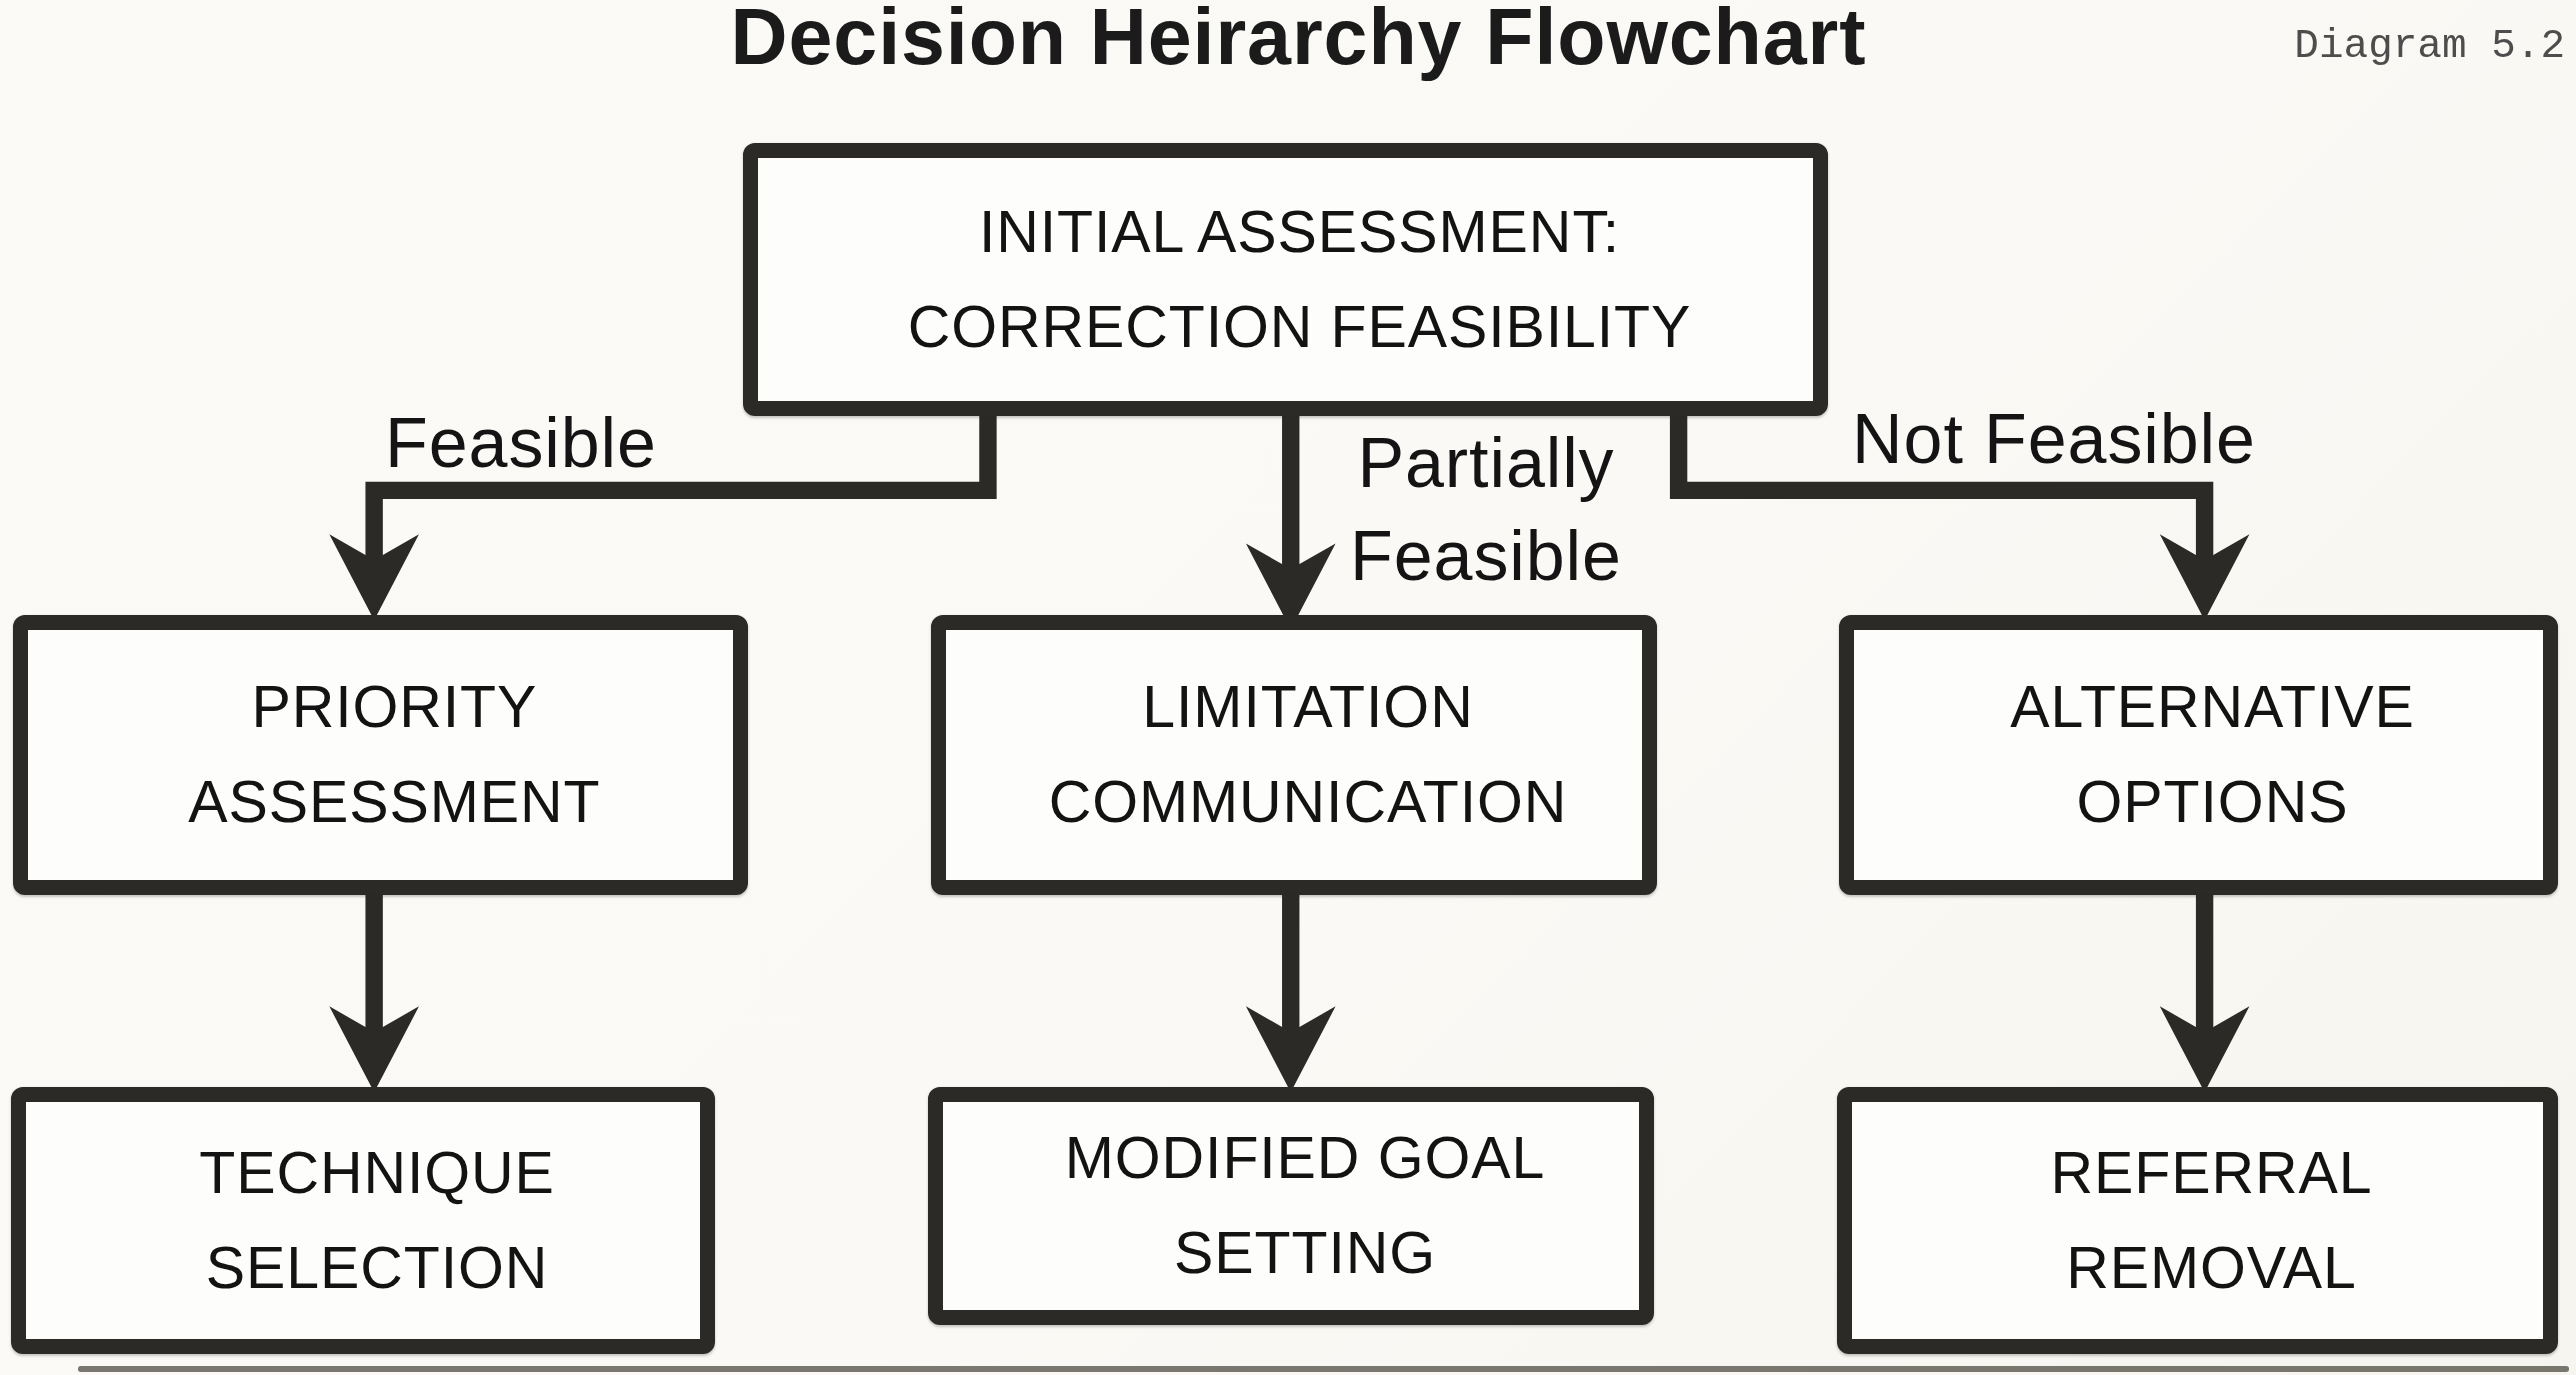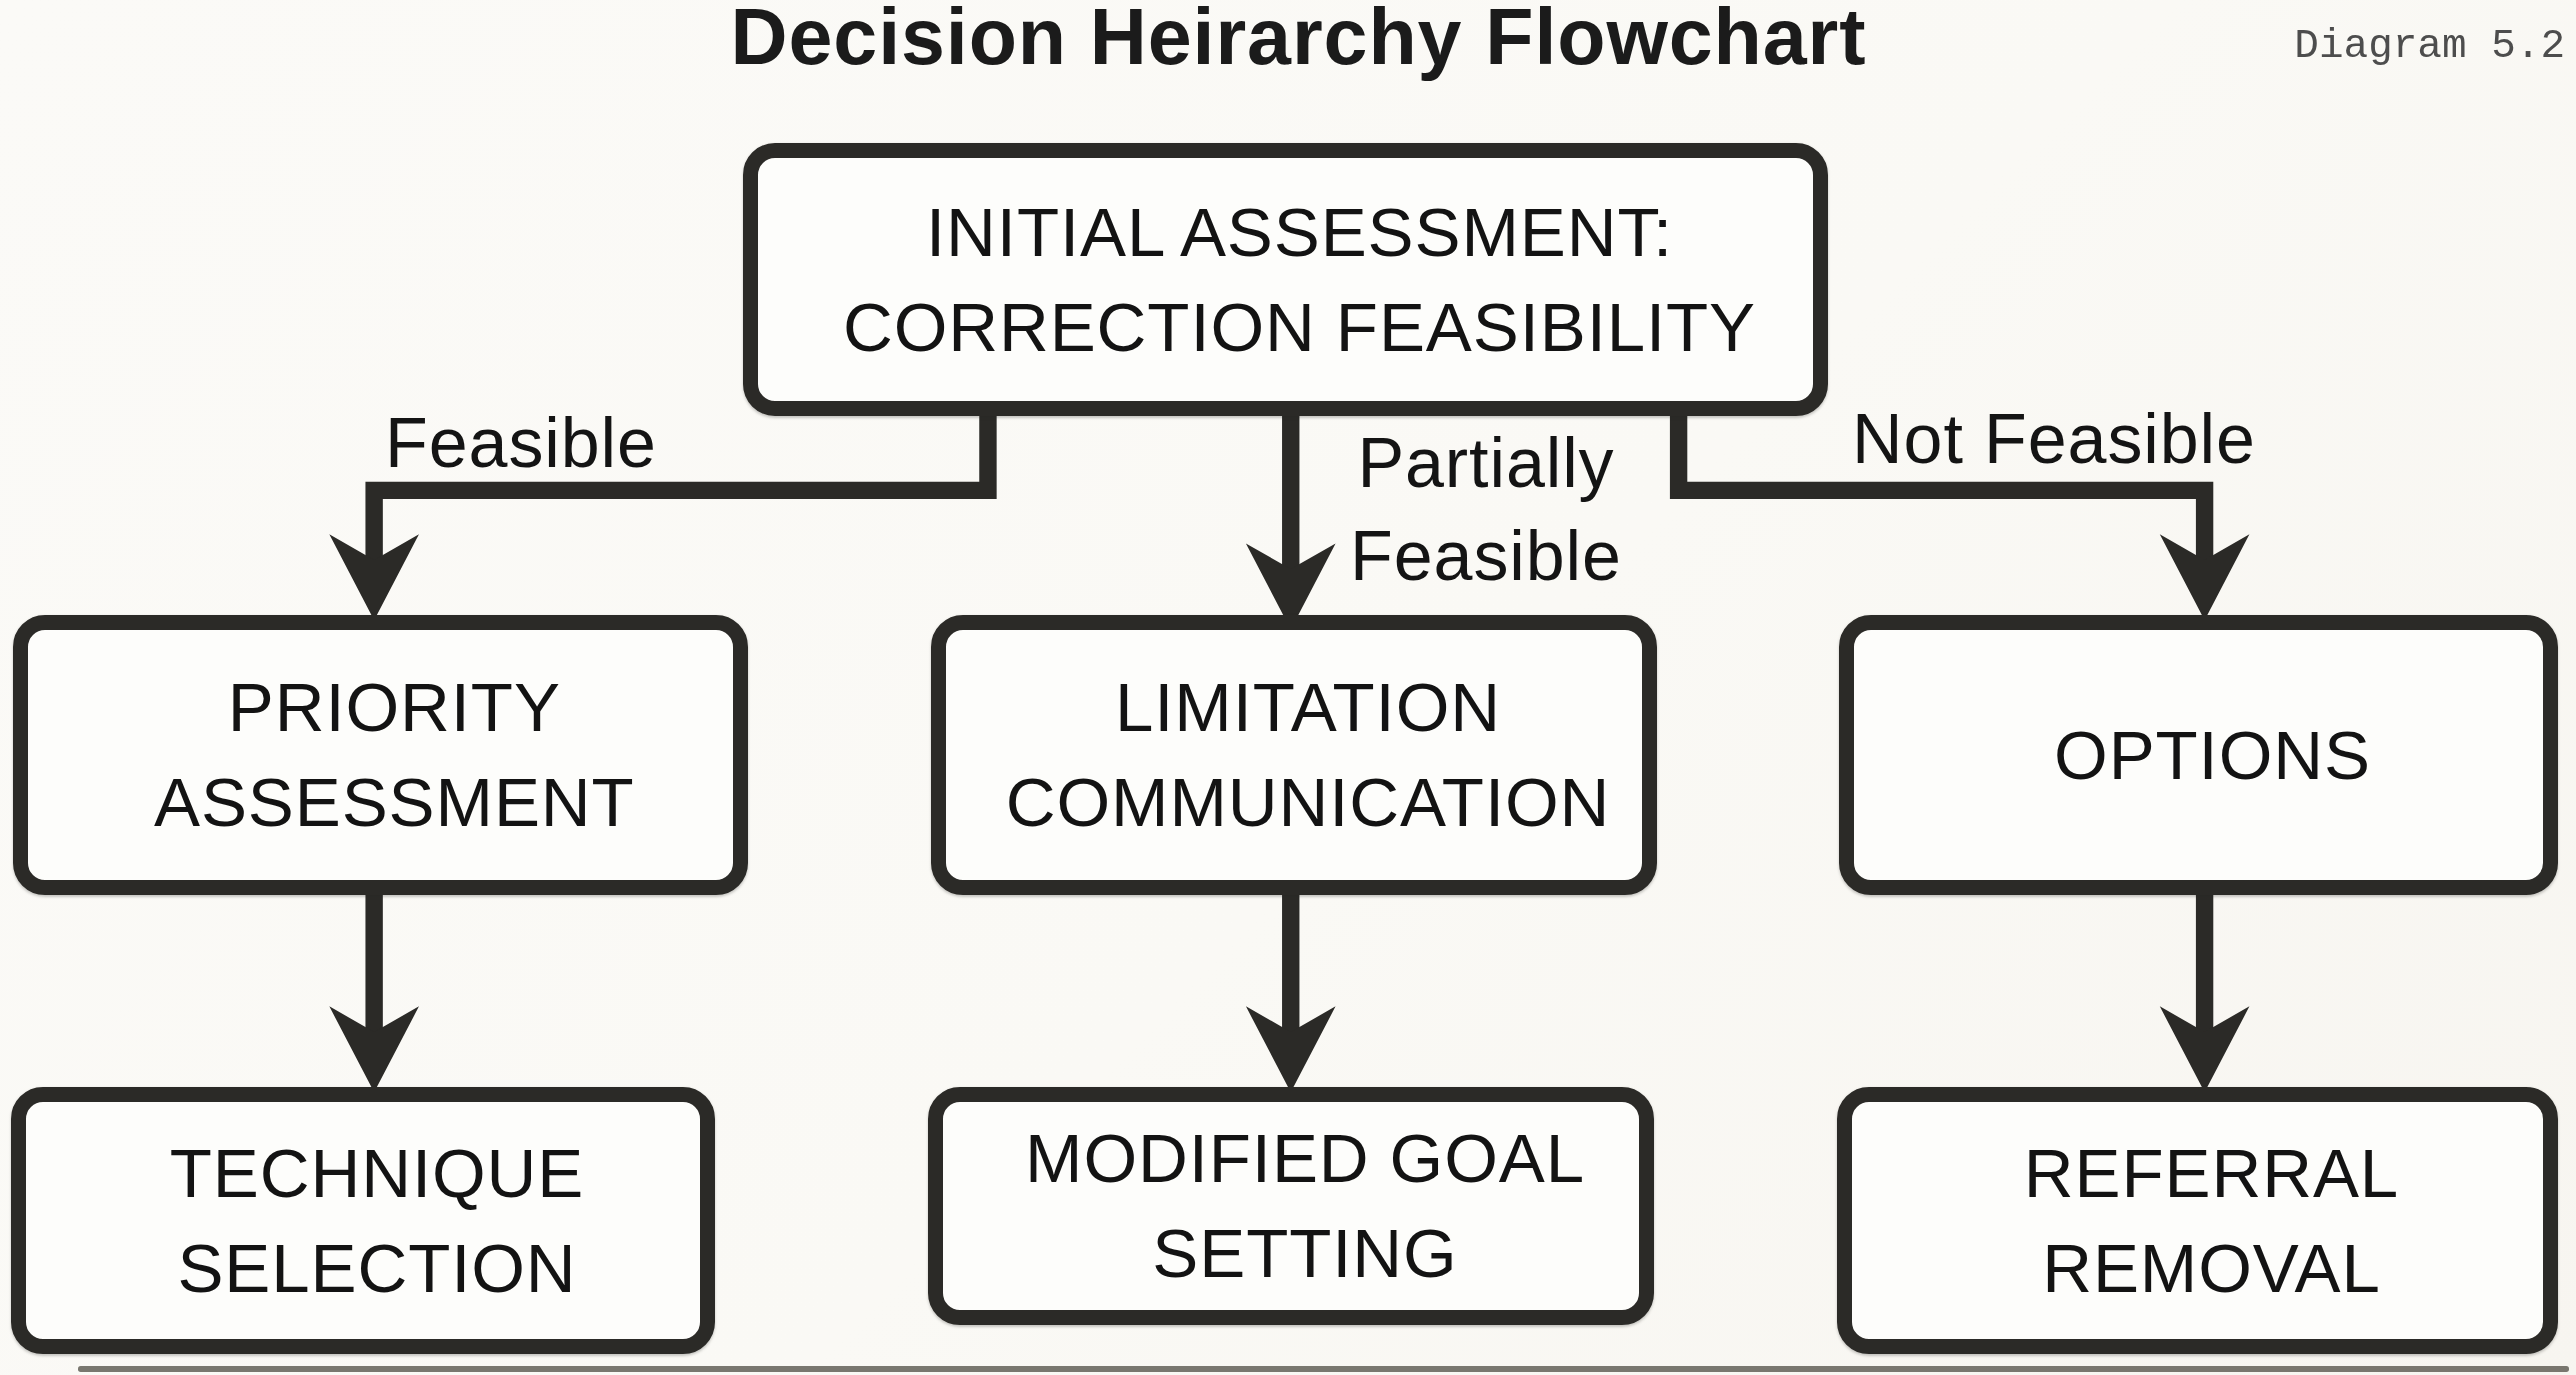--- a/index.html
+++ b/index.html
@@ -38,28 +38,28 @@
     text-align:right;
     font-family:"Liberation Mono","DejaVu Sans Mono",monospace;
     font-size:41px;
     line-height:66px;
     color:var(--corner-tag-text);
   }
   .node{
     position:absolute;
     box-sizing:border-box;
     border:15.6px solid var(--line);
-    border-radius:32px;
+    border-radius:12px;
     background:var(--node-fill);
     display:flex;
     flex-direction:column;
     align-items:center;
     justify-content:center;
     text-align:center;
-    font-size:69px;
+    font-size:59px;
     line-height:95px;
     color:var(--node-text);
     letter-spacing:0.9px;
     box-shadow:0 1.8px 2.7px rgba(40,40,35,0.25);
     padding-left:28px;
   }
   .node span{display:block;}
   .node-initial{left:743px; top:143px; width:1085px; height:273px;}
   .node-priority{left:12.8px; top:615px; width:735px; height:280px;}
   .node-limitation{left:931px; top:615px; width:726px; height:280px;}
@@ -152,20 +152,21 @@
     <span>PRIORITY</span>
     <span>ASSESSMENT</span>
   </div>
 
   <div class="node node-limitation">
     <span>LIMITATION</span>
     <span>COMMUNICATION</span>
   </div>
 
   <div class="node node-alternative">
+    <span>ALTERNATIVE</span>
     <span>OPTIONS</span>
   </div>
 
   <div class="node node-technique">
     <span>TECHNIQUE</span>
     <span>SELECTION</span>
   </div>
 
   <div class="node node-modified">
     <span>MODIFIED GOAL</span>

